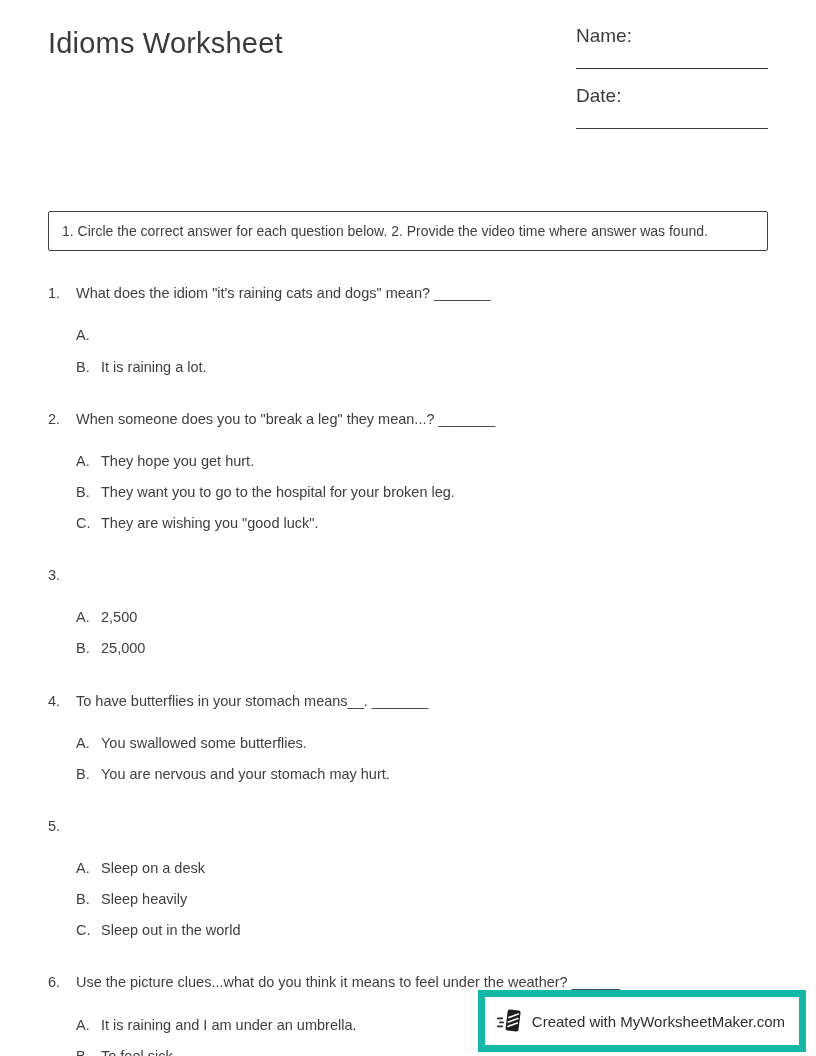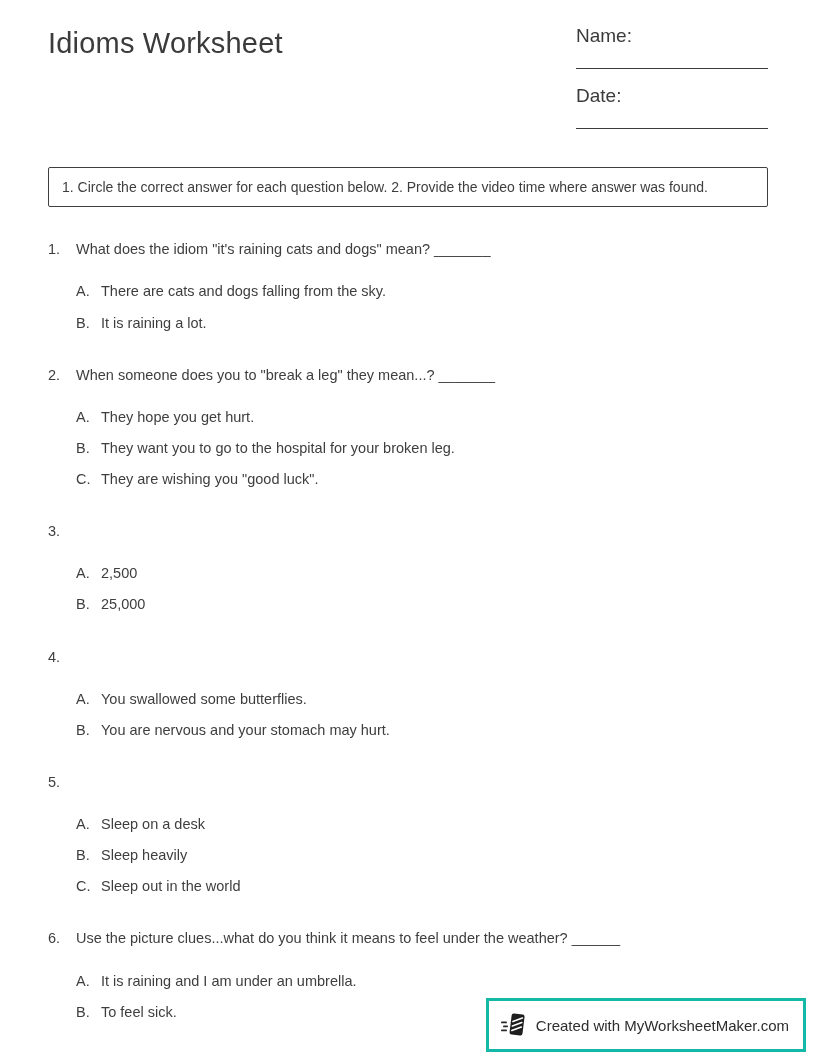--- a/index.html
+++ b/index.html
@@ -44,21 +44,21 @@
   .field-line {
     display: inline-block;
     width: 192px;
     height: 22px;
     border-bottom: 1.5px solid #3b3b3b;
     margin-left: 8px;
   }
 
   
   .instructions-box {
-    margin-top: 22px;
+    margin-top: 66px;
     border: 1.5px solid #3f3f3f;
     border-radius: 2px;
     padding: 9px 13px;
     font-size: 14px;
     line-height: 1.45;
     color: #3e3e3e;
   }
 
   
   .questions { margin-top: 33px; }
@@ -87,21 +87,21 @@
     flex: 0 0 25px;
     color: #3e3e3e;
   }
   .opt-text { color: #3e3e3e; }
 
   
   .footer-box {
     position: absolute;
     right: 10px;
     bottom: 4px;
-    border: 3px solid #14b8a6;
+    border: 7px solid #14b8a6;
     background: #ffffff;
     display: flex;
     align-items: center;
     gap: 9px;
     padding: 10px 14px 10px 12px;
   }
   .footer-text {
     font-size: 15px;
     color: #2e2e2e;
   }
@@ -134,21 +134,20 @@
     <div class="questions">
 
       <div class="question-block">
         <div class="q-row">
           <span class="q-num">1.</span>
           <span class="q-text">What does the idiom "it's raining cats and dogs" mean? _______</span>
         </div>
         <div class="options">
           <div class="option">
             <span class="opt-letter">A.</span>
-            <span class="opt-text">There are cats and dogs falling from the sky.</span>
           </div>
           <div class="option">
             <span class="opt-letter">B.</span>
             <span class="opt-text">It is raining a lot.</span>
           </div>
         </div>
       </div>
 
       <div class="question-block">
         <div class="q-row">
@@ -183,20 +182,21 @@
           <div class="option">
             <span class="opt-letter">B.</span>
             <span class="opt-text">25,000</span>
           </div>
         </div>
       </div>
 
       <div class="question-block">
         <div class="q-row">
           <span class="q-num">4.</span>
+          <span class="q-text">To have butterflies in your stomach means__. _______</span>
         </div>
         <div class="options">
           <div class="option">
             <span class="opt-letter">A.</span>
             <span class="opt-text">You swallowed some butterflies.</span>
           </div>
           <div class="option">
             <span class="opt-letter">B.</span>
             <span class="opt-text">You are nervous and your stomach may hurt.</span>
           </div>

